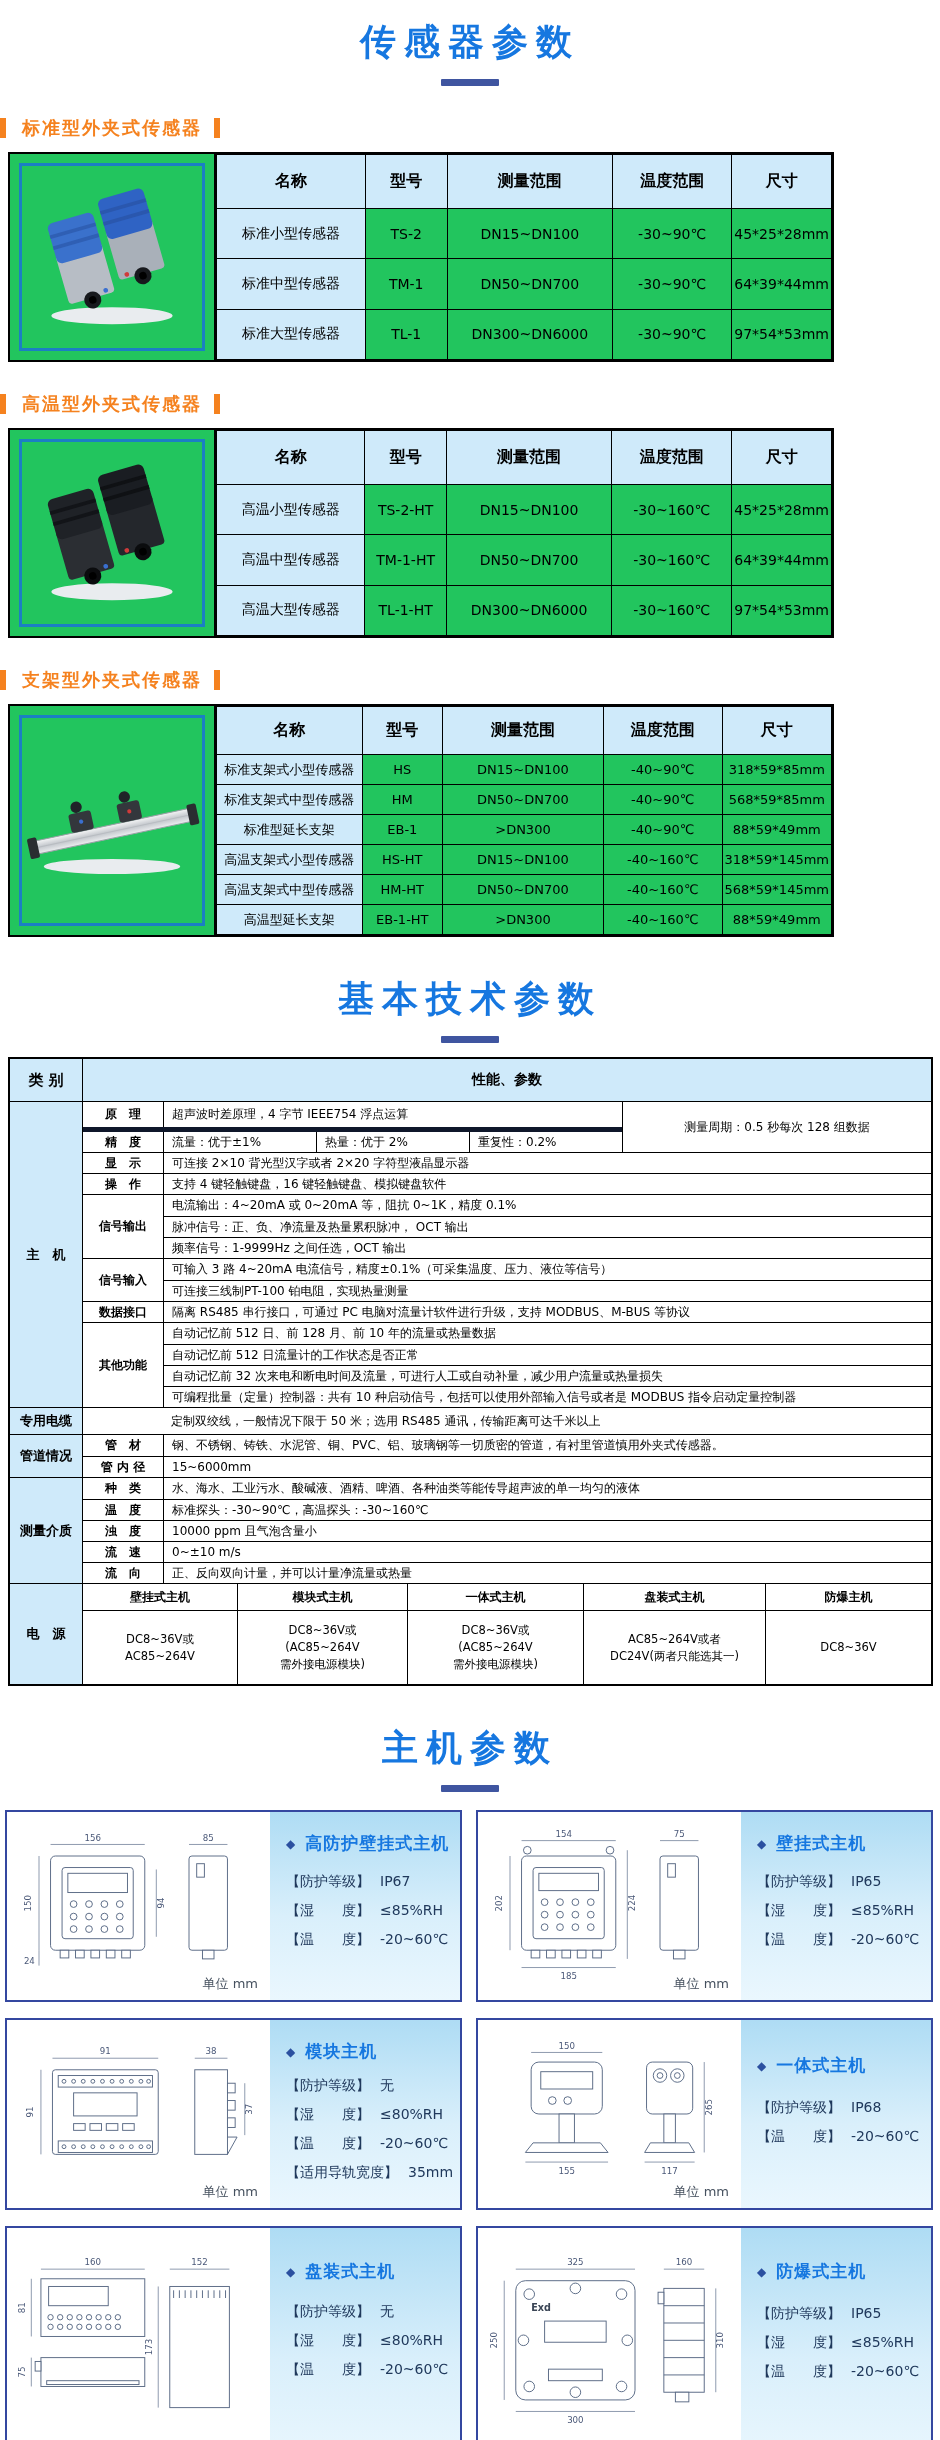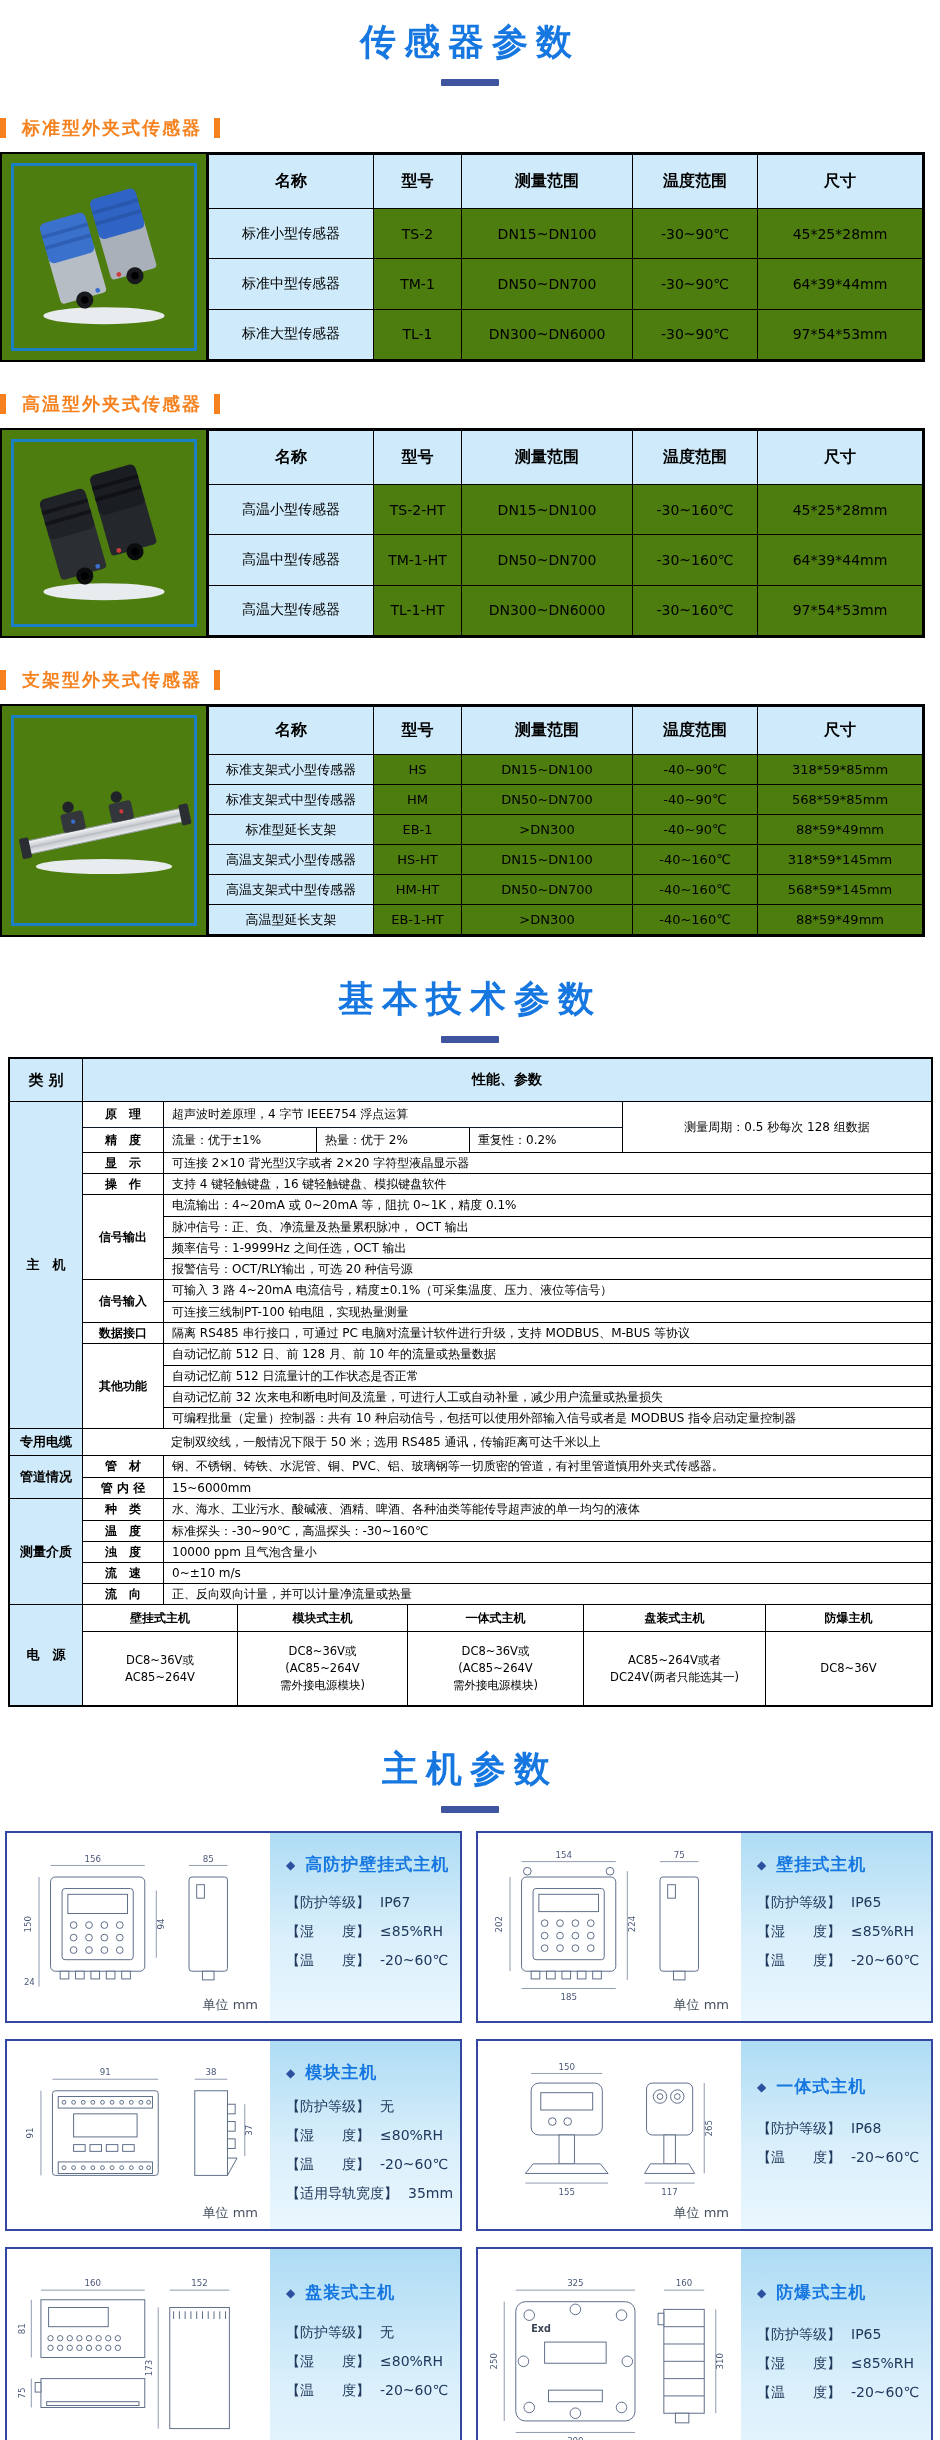--- a/index.html
+++ b/index.html
@@ -7,21 +7,21 @@
   body{width:940px;height:2440px;overflow:hidden;font-family:"DejaVu Sans","Liberation Sans",sans-serif;color:#000}
   .page{padding-top:18px}
   
   .h1{text-align:center;color:#1677e0;font-size:36px;font-weight:bold;letter-spacing:8px}
   .h1line{width:58px;height:7px;background:#3f55a0;margin:12px auto 0;border-radius:1px}
   
   .sect{display:flex;align-items:center;margin:30px 0 12px 0}
   .sect .bar{width:6px;height:20px;background:#f5821f;display:inline-block}
   .sect .sect-t{color:#f5821f;font-size:18px;font-weight:bold;margin:0 12px 0 16px;letter-spacing:2px}
   
-  .sensor{display:flex;border:2px solid #000;width:925px;margin-left:0;background:#4d7c0f}
+  .sensor{display:flex;border:2px solid #000;width:826px;margin-left:8px;background:#22c55e}
   .photo{width:206px;border-right:2px solid #000;padding:9px;display:flex}
   .frame{flex:1;border:3px solid #1b7fc4;display:flex;align-items:center;justify-content:center;overflow:hidden}
   .sensor table{border-collapse:collapse;flex:1;table-layout:fixed}
   .sensor th,.sensor td{border:1px solid #000;text-align:center;padding:2px}
   .sensor th{background:#cfeafa;font-size:16px;font-weight:bold}
   .sensor td{font-size:14px}
   .sensor td.namecol{background:#cfeafa}
   .t12 th{height:54px}.t12 td{height:50px}
   .t3 th{height:48px}.t3 td{height:30px;font-size:13px}
   col.c-name{width:165px}col.c-model{width:88px}col.c-range{width:171px}col.c-temp{width:125px}col.c-size{width:auto}
@@ -33,21 +33,21 @@
   .thead .hval{flex:1;background:#cfeafa;border-left:1px solid #000;justify-content:center;font-weight:bold;font-size:14px}
   .tgroup{display:flex;border-top:1px solid #000}
   .cat{width:72px;background:#cfeafa;display:flex;align-items:center;justify-content:center;font-weight:bold;font-size:13px;text-align:center}
   .grest{flex:1;border-left:1px solid #000;display:flex;flex-direction:column}
   .grest>*+*{border-top:1px solid #000}
   .trow{display:flex;min-height:21px}
   .sub{width:80px;display:flex;align-items:center;justify-content:center;font-weight:bold;flex:none}
   .val{flex:1;border-left:1px solid #000;display:flex;align-items:center;padding:1px 8px}
   .pa{display:flex}
   .pal{flex:1;display:flex;flex-direction:column}
-  .pal>*+*{border-top:1px solid #0f172a}
+  .pal>*+*{border-top:5px solid #0f172a}
   .pal .trow{min-height:25px}
   .cyc{width:309px;border-left:1px solid #000;display:flex;align-items:center;justify-content:center;text-align:center}
   .acc{flex:1;border-left:1px solid #000;display:flex;align-items:center;padding:1px 8px}
   .subgroup{display:flex}
   .subcol{flex:1;border-left:1px solid #000;display:flex;flex-direction:column}
   .subcol>*+*{border-top:1px solid #000}
   .srow{min-height:21px;display:flex;align-items:center;padding:1px 8px}
   .merged{flex:1;border-left:1px solid #000;display:flex;align-items:center;padding:2px 8px 2px 88px;min-height:26px}
   .pwhead{display:flex;min-height:26px}
   .pwvals{display:flex;border-top:1px solid #000;min-height:74px}
@@ -362,21 +362,20 @@
         <div class="trow">
           <div class="sub">操　作</div>
           <div class="val">支持 4 键轻触键盘，16 键轻触键盘、模拟键盘软件</div>
         </div>
         <div class="subgroup">
           <div class="sub">信号输出</div>
           <div class="subcol">
             <div class="srow">电流输出：4~20mA 或 0~20mA 等，阻抗 0~1K，精度 0.1%</div>
             <div class="srow">脉冲信号：正、负、净流量及热量累积脉冲， OCT 输出</div>
             <div class="srow">频率信号：1-9999Hz 之间任选，OCT 输出</div>
-            <div class="srow">报警信号：OCT/RLY输出，可选 20 种信号源</div>
           </div>
         </div>
         <div class="subgroup">
           <div class="sub">信号输入</div>
           <div class="subcol">
             <div class="srow">可输入 3 路 4~20mA 电流信号，精度±0.1%（可采集温度、压力、液位等信号）</div>
             <div class="srow">可连接三线制PT-100 铂电阻，实现热量测量</div>
           </div>
         </div>
         <div class="trow">

